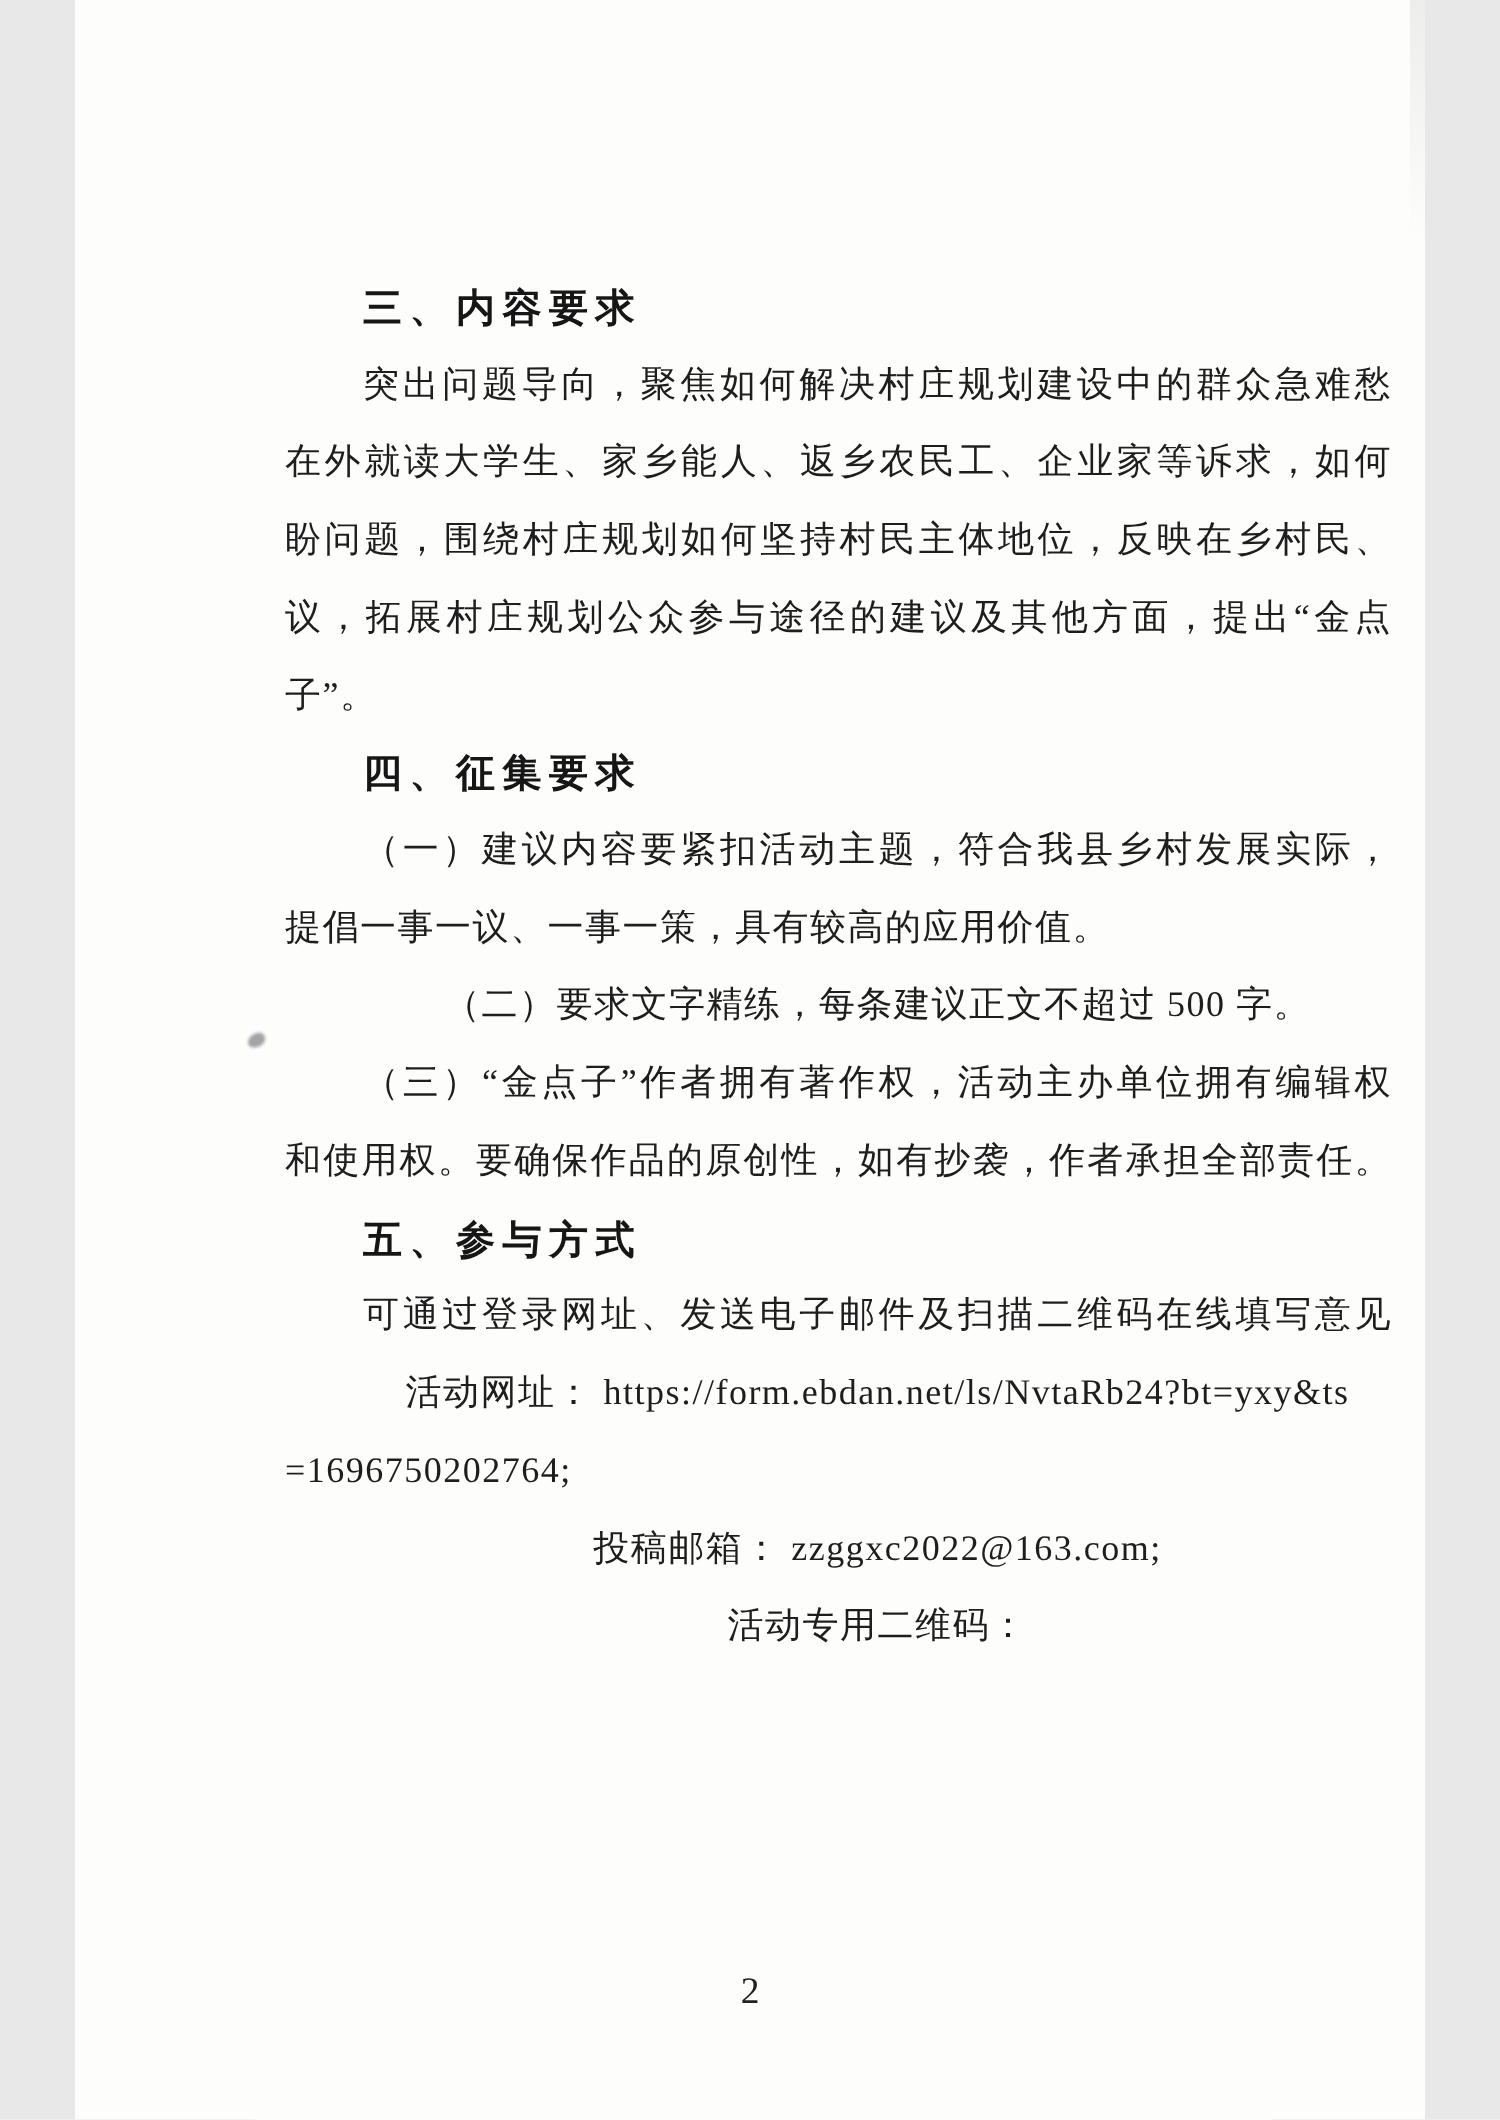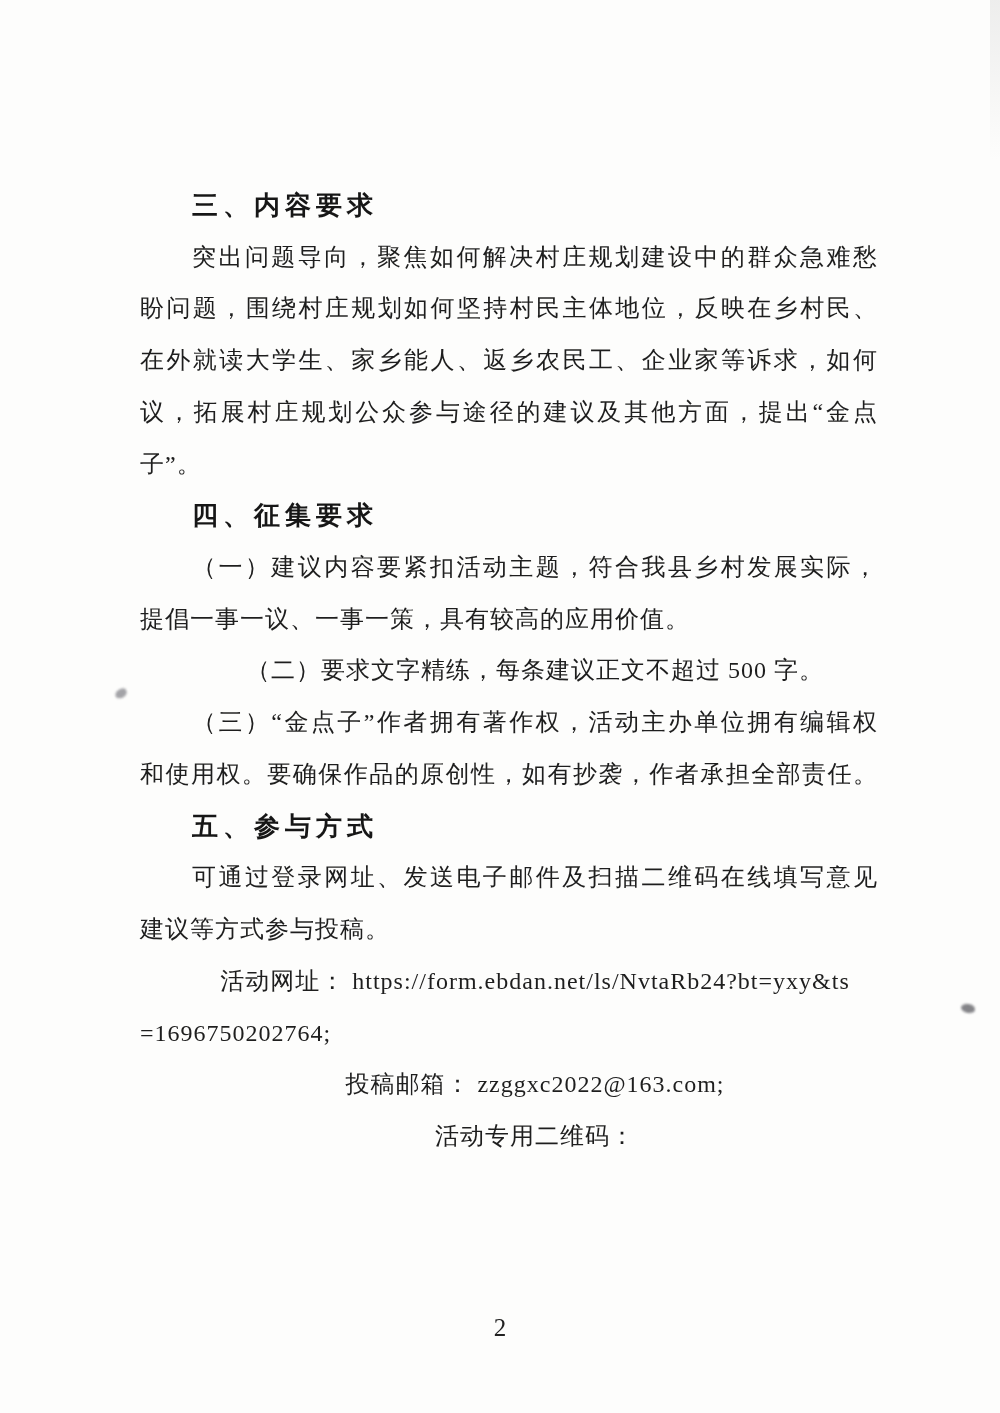--- a/index.html
+++ b/index.html
@@ -2,21 +2,21 @@
 <html><head>
 <meta charset="utf-8">
 <style>
   html, body {
     margin: 0;
     padding: 0;
     background: #e8e8e8;
   }
   .page {
     position: relative;
-    width: 1000px;
+    width: 900px;
     height: 1413px;
     margin: 0 auto;
     background: #fdfdfc;
     overflow: hidden;
   }
   
   .page::after {
     content: "";
     position: absolute;
     right: 0;
@@ -101,35 +101,34 @@
 </style>
 </head>
 <body>
 
 <div class="page">
 
   <div class="doc">
 
     <div class="line h">三、内容要求</div>
     <div class="line j i">突出问题导向，聚焦如何解决村庄规划建设中的群众急难愁</div>
+    <div class="line j">在外就读大学生、家乡能人、返乡农民工、企业家等诉求，如何</div>
     <div class="line j">盼问题，围绕村庄规划如何坚持村民主体地位，反映在乡村民、</div>
-    <div class="line j">在外就读大学生、家乡能人、返乡农民工、企业家等诉求，如何</div>
     <div class="line j">议，拓展村庄规划公众参与途径的建议及其他方面，提出“金点</div>
     <div class="line">子”。</div>
 
     <div class="line h">四、征集要求</div>
     <div class="line j i">（一）建议内容要紧扣活动主题，符合我县乡村发展实际，</div>
     <div class="line">提倡一事一议、一事一策，具有较高的应用价值。</div>
     <div class="line i">（二）要求文字精练，每条建议正文不超过 500 字。</div>
     <div class="line j i">（三）“金点子”作者拥有著作权，活动主办单位拥有编辑权</div>
     <div class="line j">和使用权。要确保作品的原创性，如有抄袭，作者承担全部责任。</div>
 
     <div class="line h">五、参与方式</div>
     <div class="line j i">可通过登录网址、发送电子邮件及扫描二维码在线填写意见</div>
-    <div class="line">建议等方式参与投稿。</div>
     <div class="line i">活动网址： https://form.ebdan.net/ls/NvtaRb24?bt=yxy&amp;ts</div>
     <div class="line">=1696750202764;</div>
     <div class="line i">投稿邮箱： zzggxc2022@163.com;</div>
     <div class="line i">活动专用二维码：</div>
 
   </div>
 
   <div class="pagenum">2</div>
 
   <div class="speck s1"></div>

